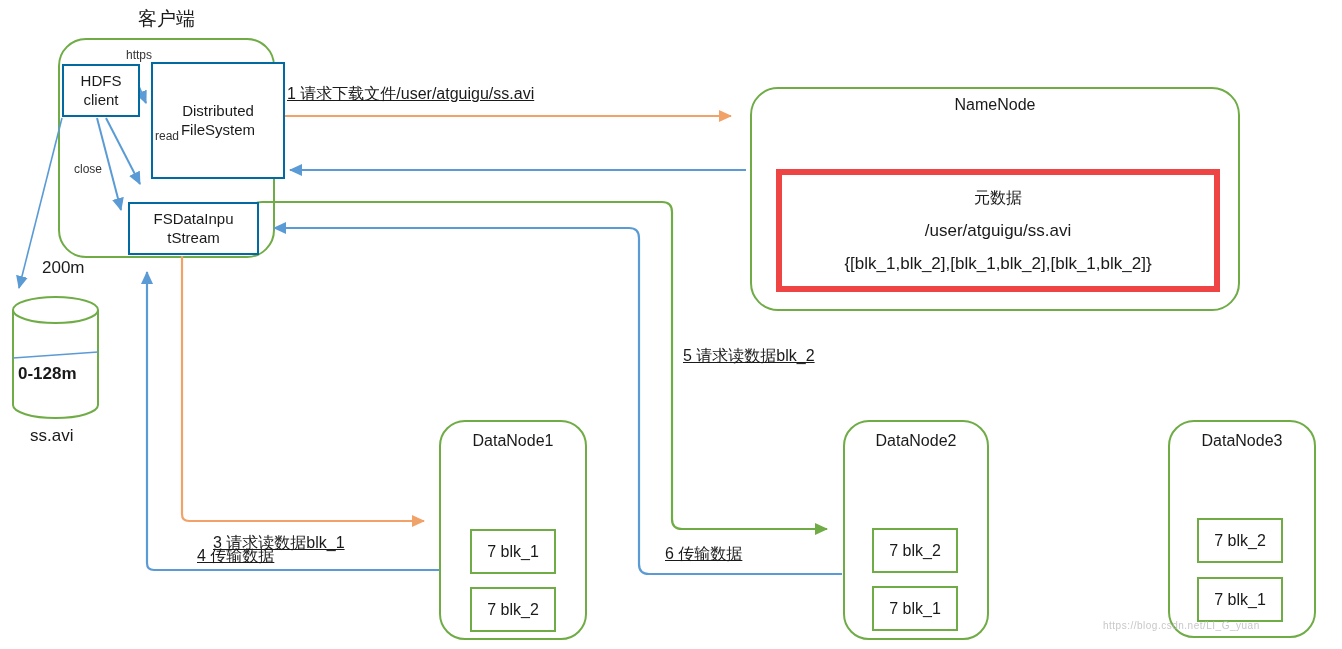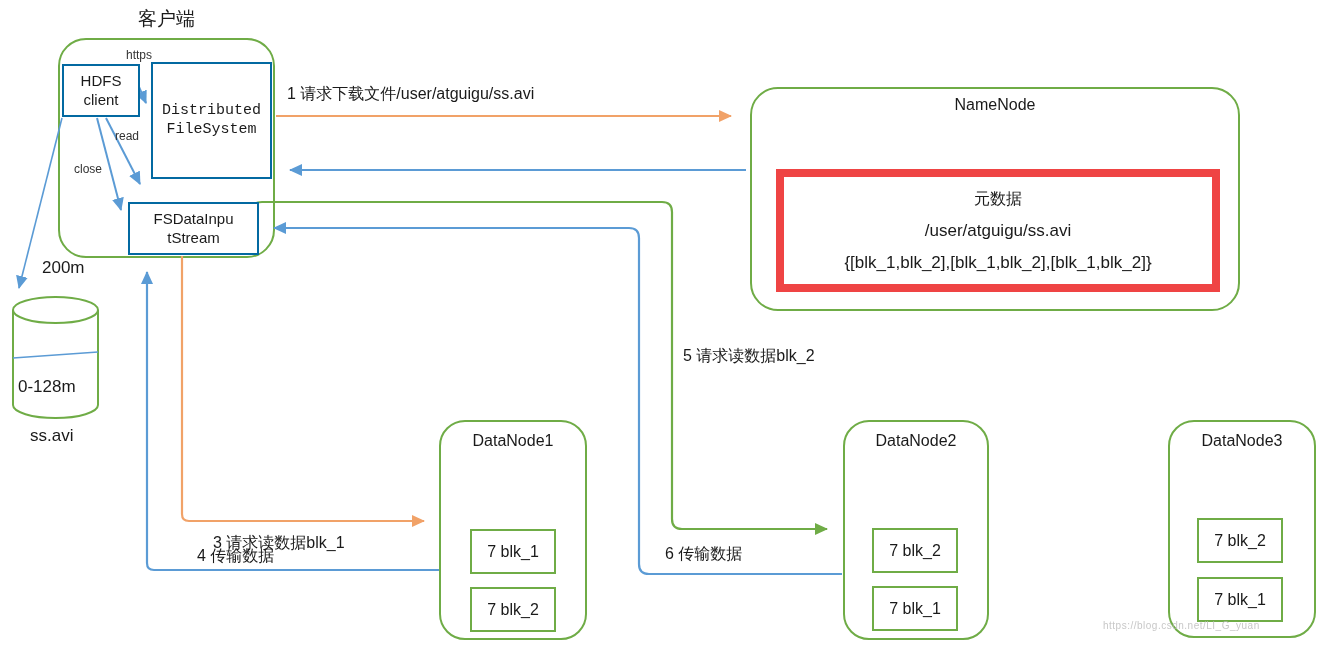--- a/index.html
+++ b/index.html
@@ -18,24 +18,24 @@
     display:flex;align-items:center;justify-content:center;text-align:center;
     box-sizing:border-box;white-space:pre-line;line-height:1.22;
   }
   .green-box{
     position:absolute;border:2px solid #6FAC46;background:#ffffff;z-index:2;
     display:flex;align-items:center;justify-content:center;text-align:center;
     box-sizing:border-box;
   }
   .node-title{position:absolute;z-index:3;font-size:16px;}
   .small-lbl{position:absolute;z-index:3;font-size:12px;color:#333;}
-  .arrow-lbl{position:absolute;z-index:3;font-size:16px;}
+  .arrow-lbl{position:absolute;z-index:3;font-size:16px;text-decoration:underline;}
   .big-lbl{position:absolute;z-index:3;font-size:17px;}
   .meta-box{
-    position:absolute;border:8px solid #ef4444;background:#ffffff;z-index:2;
+    position:absolute;border:6px solid #ef4444;background:#ffffff;z-index:2;
     display:flex;flex-direction:column;align-items:center;justify-content:space-evenly;
     box-sizing:border-box;font-size:16px;text-align:center;
   }
   .watermark{
     position:absolute;z-index:5;font-size:10px;color:rgba(185,185,185,0.8);
     letter-spacing:0.5px;
   }
 </style>
 </head>
 <body>
@@ -82,32 +82,32 @@
     </g>
   </svg>
 
   <div class="node-title" style="left:138px;top:6px;font-size:19px;">客户端</div>
 
   <div class="green-container" style="left:58px;top:38px;width:217px;height:220px;"></div>
 
   <div class="blue-box" style="left:62px;top:64px;width:78px;height:53px;font-size:15px;">HDFS
 client</div>
 
-  <div class="blue-box" style="left:151px;top:62px;width:121px;height:117px;font-size:15px;font-family:Liberation Mono, monospace;">Distributed
+  <div class="blue-box" style="left:151px;top:62px;width:134px;height:117px;font-size:15px;">Distributed
 FileSystem</div>
 
   <div class="blue-box" style="left:128px;top:202px;width:131px;height:53px;font-size:15px;">FSDataInpu
 tStream</div>
 
   <div class="small-lbl" style="left:126px;top:48px;">https</div>
-  <div class="small-lbl" style="left:115px;top:129px;">read</div>
+  <div class="small-lbl" style="left:115px;top:129px;padding-left:40px;">read</div>
   <div class="small-lbl" style="left:74px;top:162px;">close</div>
 
   <div class="big-lbl" style="left:42px;top:258px;">200m</div>
-  <div class="big-lbl" style="left:18px;top:377px;z-index:2;">0-128m</div>
+  <div class="big-lbl" style="left:18px;top:364px;z-index:2;font-weight:bold;">0-128m</div>
   <div class="big-lbl" style="left:30px;top:426px;">ss.avi</div>
 
   <div class="green-container" style="left:750px;top:87px;width:490px;height:224px;"></div>
   <div class="node-title" style="left:750px;top:96px;width:490px;text-align:center;">NameNode</div>
   <div class="meta-box" style="left:776px;top:169px;width:444px;height:123px;">
     <div>元数据</div>
     <div style="font-size:17px;">/user/atguigu/ss.avi</div>
     <div style="font-size:17px;">{[blk_1,blk_2],[blk_1,blk_2],[blk_1,blk_2]}</div>
   </div>
 

